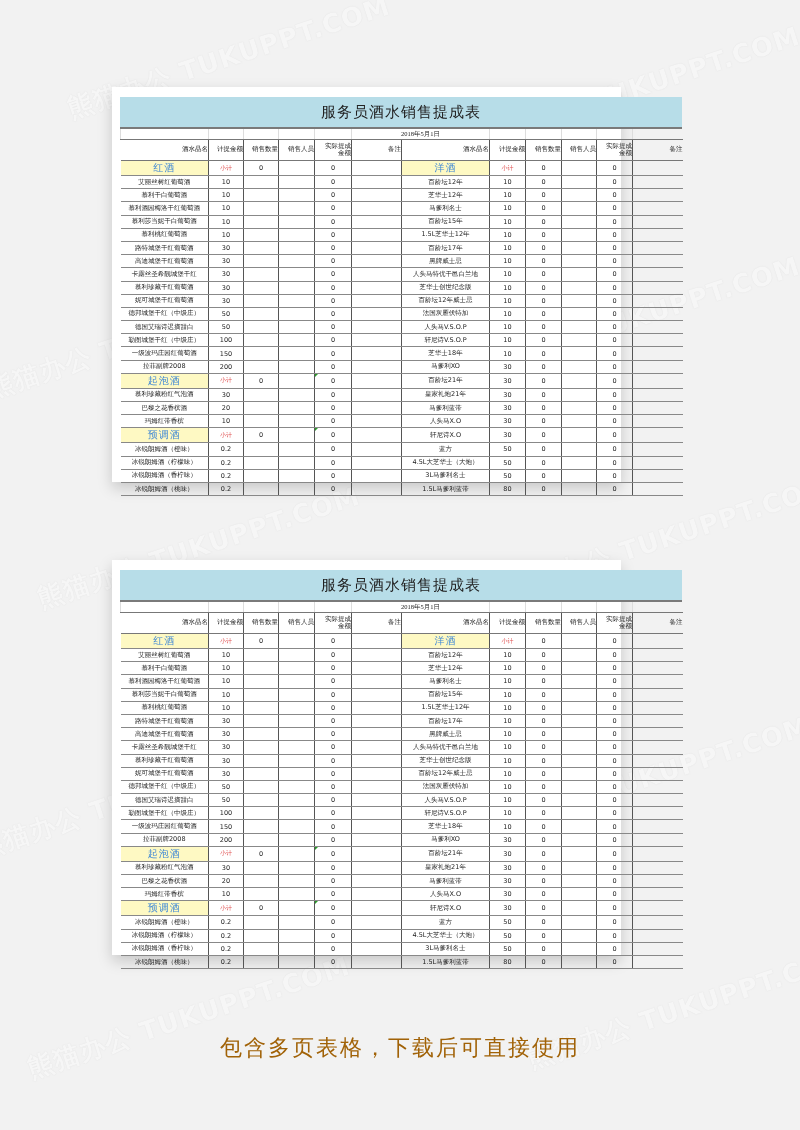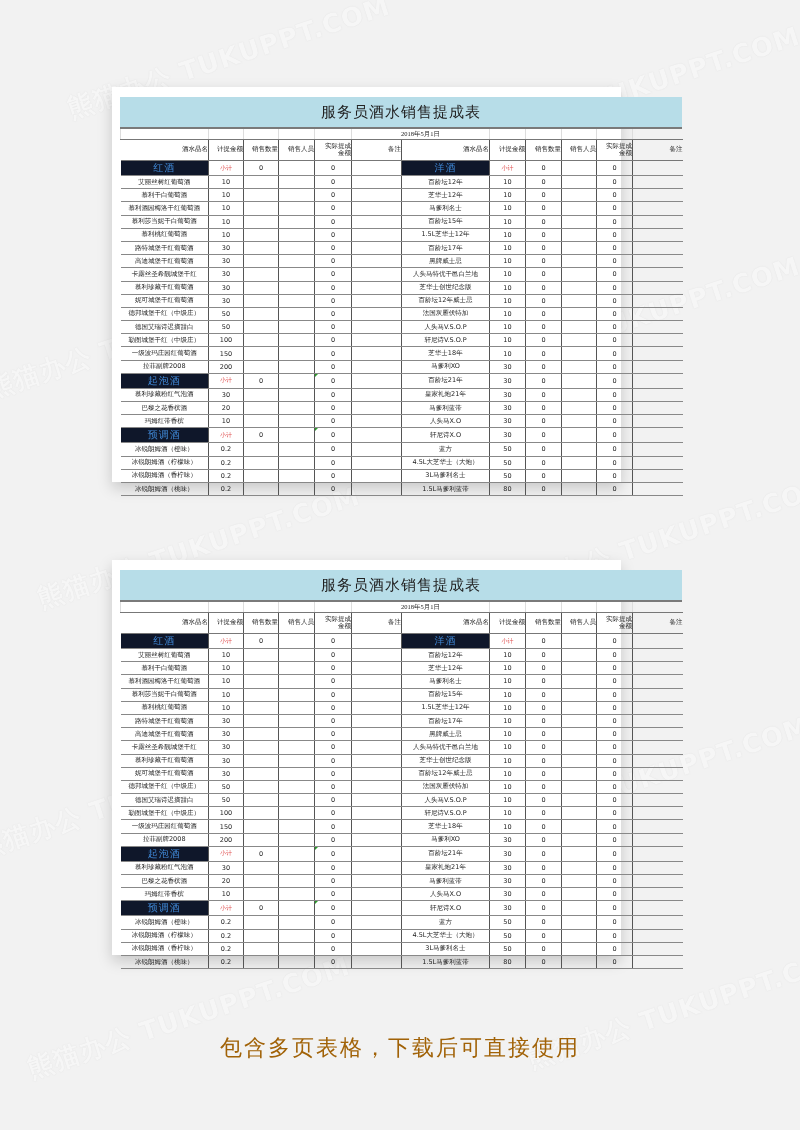--- a/index.html
+++ b/index.html
@@ -36,21 +36,21 @@
   td {
     height:12.2px; padding:0; text-align:center; vertical-align:middle;
     border-bottom:1px solid #888; border-left:1px solid #555;
     white-space:nowrap; overflow:hidden;
   }
   td:first-child { border-left:none; }
   tr.date-row td { height:10px; border-bottom:1.5px solid #777; border-left:1px solid #ddd;font-family:Liberation Serif, serif; }
   tr.date-row td.date { text-align:center; border-left:1px solid #ddd; }
   tr.head-row td { height:20px; line-height:7.5px; border-bottom:1.5px solid #777;text-align:right; }
   td.cat {
-    background:#0f172a; color:#3f88d6; font-size:10px; letter-spacing:1px;
+    background:#fef9c3; color:#3f88d6; font-size:10px; letter-spacing:1px;
   }
   td.sub { color:#e05050; font-size:6px; }
   td.mark { position:relative; }
   td.mark::before {
     content:""; position:absolute; left:0; top:0;
     border-top:3px solid #2a9a2a; border-right:3px solid transparent;
   }
   .caption {
     position:absolute; left:0; width:800px; top:1033px; text-align:center;
     font-size:22px; color:#a16207; letter-spacing:2px;

